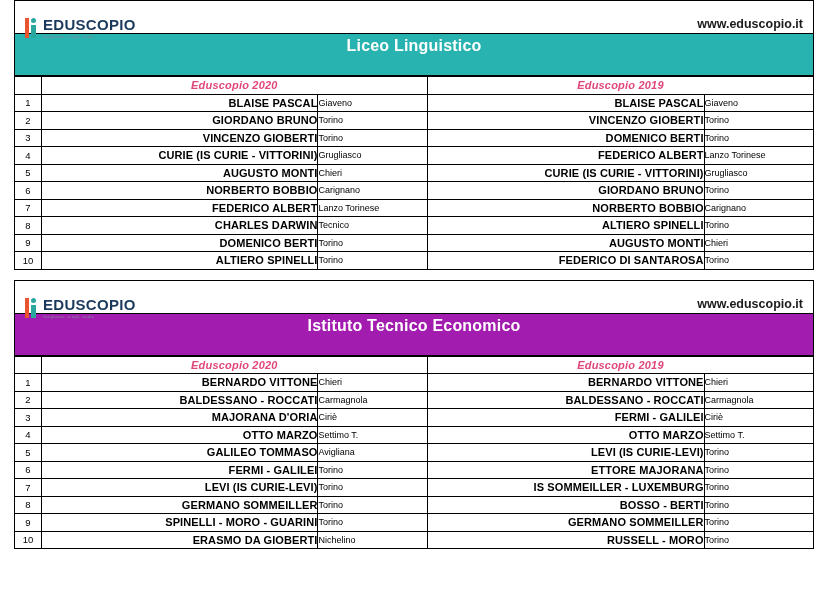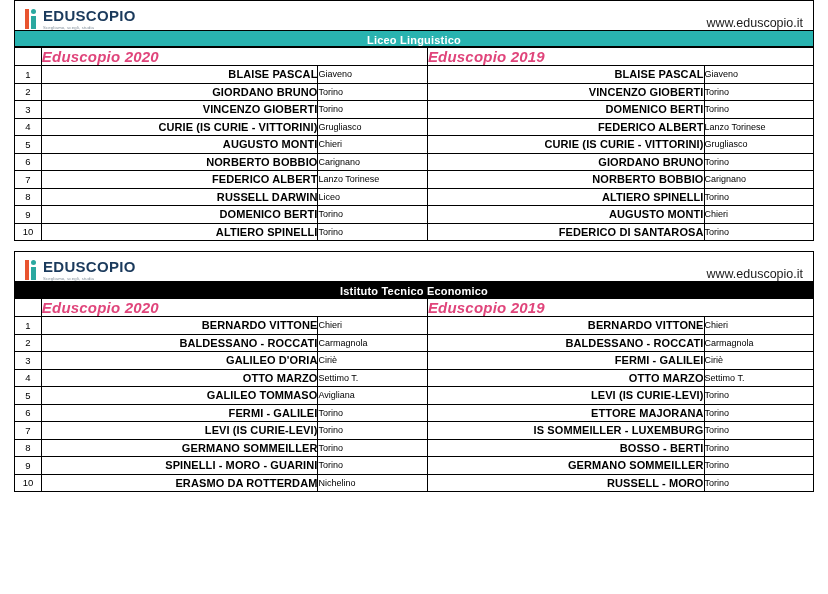--- a/index.html
+++ b/index.html
@@ -24,26 +24,26 @@
   .panel {
     margin: 0 14px;
     background: #ffffff;
   }
   .panel + .panel {
     margin-top: 10px;
   }
   
   .brandbar {
     display: flex;
-    align-items: flex-end;
+    align-items: flex-start;
     justify-content: space-between;
     border: 1px solid #000000;
     border-bottom: none;
     height: 30px;
-    padding: 0 10px;
+    padding: 16px 10px;
     box-sizing: border-box;
     background: #ffffff;
   }
   .logo {
     display: flex;
     align-items: center;
     gap: 5px;
   }
   .logo-mark {
     display: inline-block;
@@ -86,52 +86,52 @@
     letter-spacing: 0.3px;
   }
   .logo-sub {
     font-size: 4.2px;
     color: #7d8b97;
     letter-spacing: 0.2px;
     margin-top: 2px;
   }
   .website {
     font-size: 12.5px;
-    font-weight: normal;
+    font-weight: bold;
     color: #1b1b1b;
   }
   
   .title-strip {
     border: 1px solid #000000;
     text-align: center;
-    font-size: 11px;
+    font-size: 16px;
     font-weight: bold;
     color: #ffffff;
-    padding: 3px 0 0;
+    padding: 3px 0 20px;
     letter-spacing: 0.2px;
   }
   .title-teal { background: #29b3b0; }
-  .title-orange { background: #000000; }
+  .title-orange { background: #a21caf; }
 
   table.rank {
     border-collapse: collapse;
     width: 100%;
     table-layout: fixed;
   }
   table.rank td, table.rank th {
     border: 1px solid #000000;
     padding: 0;
     height: 16.5px;
   }
   .col-num { width: 26px; }
   .col-school { width: 268px; }
   .col-city { width: 106px; }
   .hdr-year {
-    text-align: left;
-    font-size: 15px;
+    text-align: center;
+    font-size: 11px;
     font-weight: bold;
     font-style: italic;
     color: #e0457b;
     background: #ffffff;
     letter-spacing: 0.2px;
   }
   .hdr-blank { background: #ffffff; }
   .cell-num {
     text-align: center;
     font-size: 9.5px;
@@ -234,22 +234,22 @@
         </tr>
         <tr>
           <td class="cell-num">7</td>
           <td class="cell-school">FEDERICO ALBERT</td>
           <td class="cell-city">Lanzo Torinese</td>
           <td class="cell-school">NORBERTO BOBBIO</td>
           <td class="cell-city">Carignano</td>
         </tr>
         <tr>
           <td class="cell-num">8</td>
-          <td class="cell-school">RUSSELL DARWIN</td>
-          <td class="cell-city">Liceo</td>
+          <td class="cell-school">CHARLES DARWIN</td>
+          <td class="cell-city">Tecnico</td>
           <td class="cell-school">ALTIERO SPINELLI</td>
           <td class="cell-city">Torino</td>
         </tr>
         <tr>
           <td class="cell-num">9</td>
           <td class="cell-school">DOMENICO BERTI</td>
           <td class="cell-city">Torino</td>
           <td class="cell-school">AUGUSTO MONTI</td>
           <td class="cell-city">Chieri</td>
         </tr>
@@ -306,21 +306,21 @@
         </tr>
         <tr>
           <td class="cell-num">2</td>
           <td class="cell-school">BALDESSANO - ROCCATI</td>
           <td class="cell-city">Carmagnola</td>
           <td class="cell-school">BALDESSANO - ROCCATI</td>
           <td class="cell-city">Carmagnola</td>
         </tr>
         <tr>
           <td class="cell-num">3</td>
-          <td class="cell-school">GALILEO D'ORIA</td>
+          <td class="cell-school">MAJORANA D'ORIA</td>
           <td class="cell-city">Ciriè</td>
           <td class="cell-school">FERMI - GALILEI</td>
           <td class="cell-city">Ciriè</td>
         </tr>
         <tr>
           <td class="cell-num">4</td>
           <td class="cell-school">OTTO MARZO</td>
           <td class="cell-city">Settimo T.</td>
           <td class="cell-school">OTTO MARZO</td>
           <td class="cell-city">Settimo T.</td>
@@ -355,21 +355,21 @@
         </tr>
         <tr>
           <td class="cell-num">9</td>
           <td class="cell-school">SPINELLI - MORO - GUARINI</td>
           <td class="cell-city">Torino</td>
           <td class="cell-school">GERMANO SOMMEILLER</td>
           <td class="cell-city">Torino</td>
         </tr>
         <tr>
           <td class="cell-num">10</td>
-          <td class="cell-school">ERASMO DA ROTTERDAM</td>
+          <td class="cell-school">ERASMO DA GIOBERTI</td>
           <td class="cell-city">Nichelino</td>
           <td class="cell-school">RUSSELL - MORO</td>
           <td class="cell-city cell-empty">Torino</td>
         </tr>
       </tbody>
     </table>
   </div>
 
   <div class="spacer"></div>
 </div>

